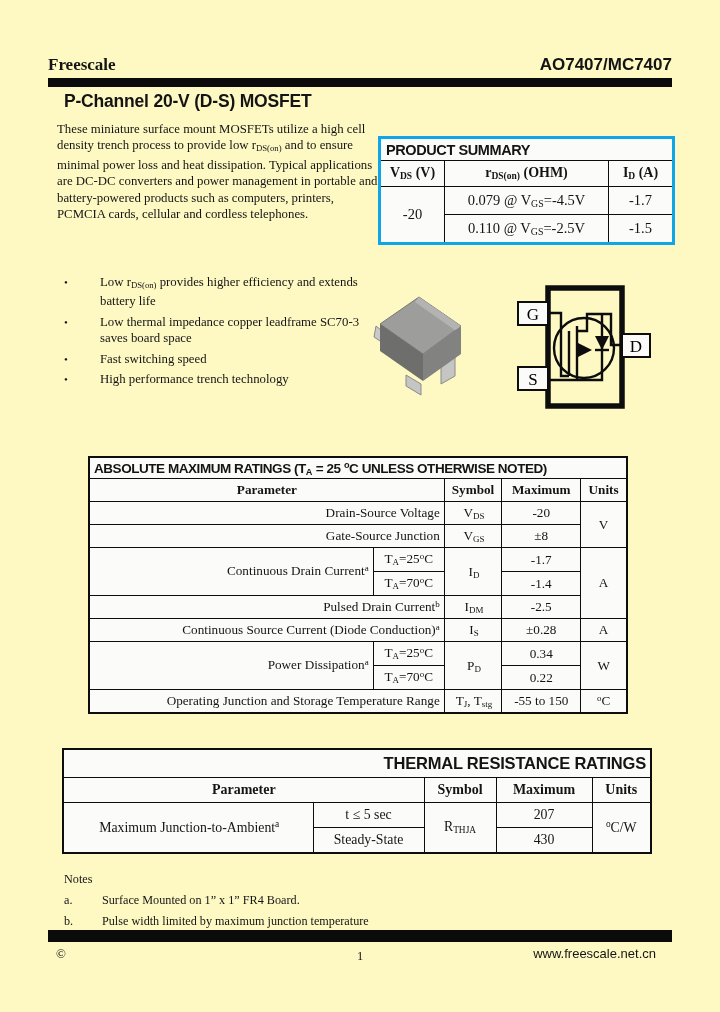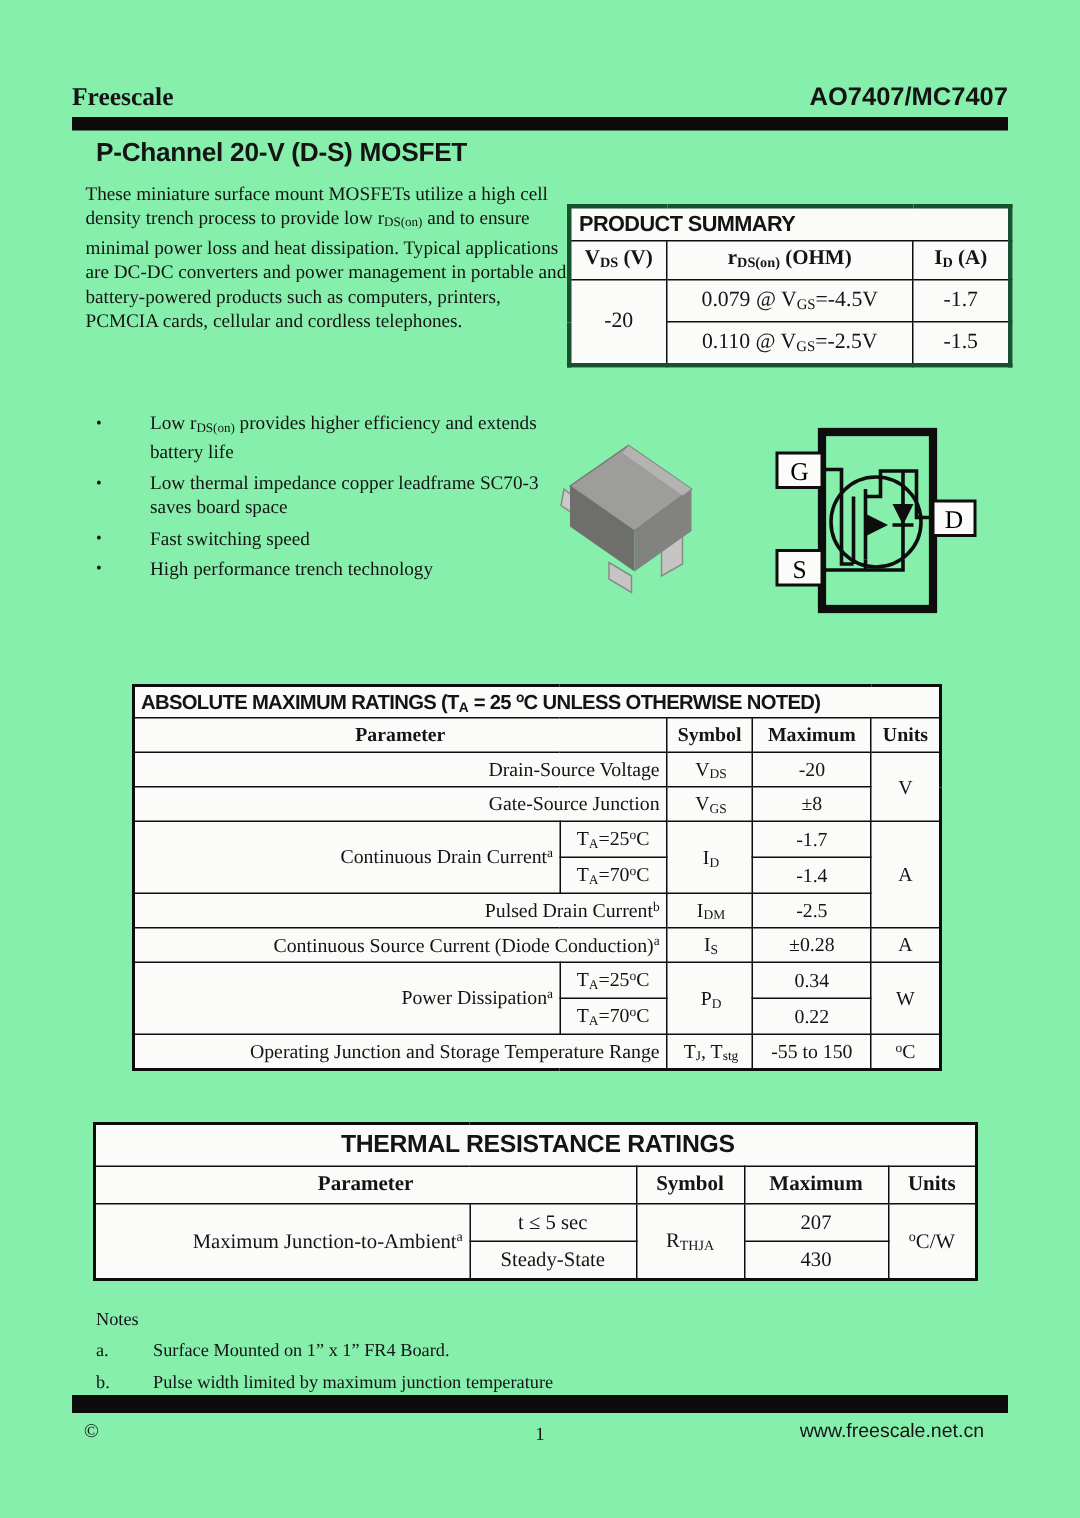--- a/index.html
+++ b/index.html
@@ -1,16 +1,16 @@
 <!DOCTYPE html>
 <html><head>
 <meta charset="utf-8">
 <style>
   html,body{margin:0;padding:0;background:#e8e8e6;}
-  .page{position:relative;width:720px;height:1012px;background:#86efac;color:#141414;
+  .page{position:relative;width:720px;height:1012px;background:#fef9c3;color:#141414;
         font-family:"Liberation Serif",serif;overflow:hidden;}
   sub{font-size:0.68em;vertical-align:-0.22em;letter-spacing:0;}
   sup{font-size:0.68em;vertical-align:0.5em;}
 
   
   .hdr{position:absolute;left:48px;top:55px;width:624px;display:flex;justify-content:space-between;align-items:flex-end;}
   .brand{font-family:"Liberation Serif",serif;font-weight:bold;font-size:17px;}
   .part{font-family:"Liberation Sans",sans-serif;font-weight:bold;font-size:17px;margin-left:32px;}
   .rule-top{position:absolute;left:48px;top:78px;width:624px;height:9px;background:#0b0b0b;}
   .doc-title{position:absolute;left:64px;top:91px;font-family:"Liberation Sans",sans-serif;
@@ -22,21 +22,21 @@
   .feat{display:flex;margin-bottom:4px;}
   .feat .dot{width:36px;flex:0 0 36px;font-size:11px;line-height:16px;}
   .feat .ftxt{flex:1;}
 
   
   table{border-collapse:collapse;table-layout:fixed;background:#fbfbf9;}
   td,th{padding:0 4px;overflow:hidden;}
 
   
   .ps{position:absolute;left:378px;top:136px;}
-  .ps table{width:294px;border:3px solid #14532d;padding-left:48px;}
+  .ps table{width:294px;border:3px solid #0ea5e9;padding-left:48px;}
   .ps td,.ps th{border:1.6px solid #0d0d0d;font-size:14px;}
   .ps .ps-title{font-family:"Liberation Sans",sans-serif;font-weight:bold;font-size:14.5px;
                 letter-spacing:-0.4px;height:21px;text-align:left;padding-left:5px;}
   .ps .colhead{font-weight:bold;text-align:center;height:25px;font-size:14px;}
   .ps .val{text-align:center;height:27px;font-size:14.5px;}
 
   
   .pkg{position:absolute;left:366px;top:282px;}
   .sch{position:absolute;left:514px;top:281px;}
   .sch text{font-family:"Liberation Serif",serif;font-size:17px;}
@@ -51,23 +51,23 @@
   .amr .p{text-align:right;padding-left:5px;}
   .amr .c{text-align:center;}
   .amr .s{text-align:center;padding-left:6px;}
   .amr .hrow{height:24px;}
 
   
   .trr{position:absolute;left:62px;top:748px;}
   .trr table{width:588px;border:2.6px solid #0d0d0d;}
   .trr td{border:1.6px solid #0d0d0d;font-size:13.8px;height:24px;}
   .trr .tbl-title{font-family:"Liberation Sans",sans-serif;font-weight:bold;font-size:16.5px;
-                  letter-spacing:-0.2px;text-align:center;height:27px;padding-left:7px;}
+                  letter-spacing:-0.2px;text-align:right;height:27px;padding-left:7px;}
   .trr .colhead{font-weight:bold;text-align:center;font-size:14px;}
-  .trr .p{text-align:right;padding-left:6px;}
+  .trr .p{text-align:center;padding-left:6px;}
   .trr .c{text-align:center;}
 
   
   .notes{position:absolute;left:64px;top:872px;font-size:12.2px;line-height:15px;}
   .note-row{display:flex;margin-top:6px;}
   .note-key{width:38px;flex:0 0 38px;}
 
   
   .rule-bot{position:absolute;left:48px;top:930px;width:624px;height:12px;background:#0b0b0b;}
   .foot{position:absolute;left:48px;top:946px;width:624px;height:22px;font-size:13px;}

